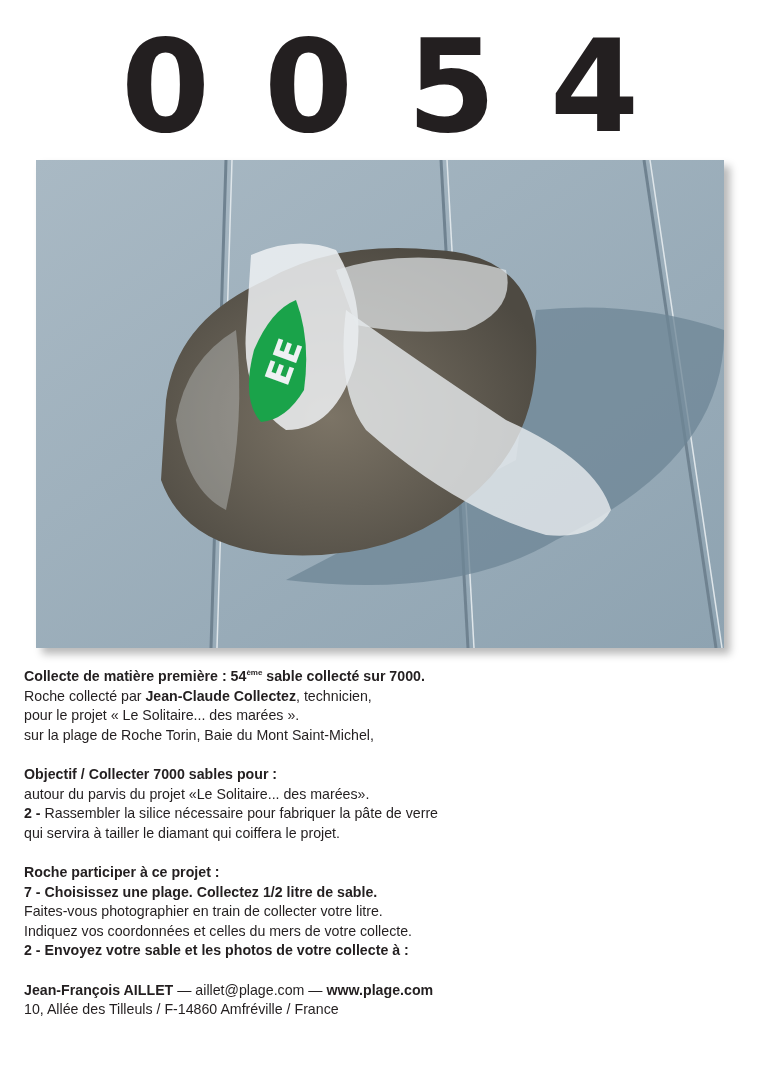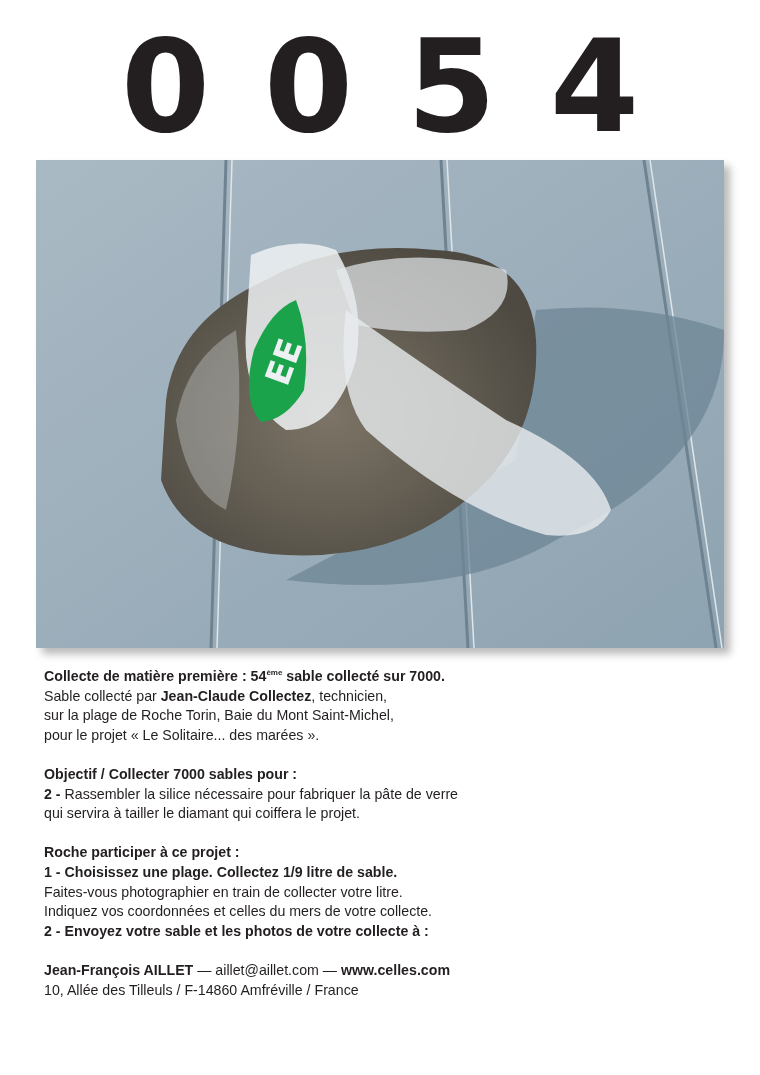--- a/index.html
+++ b/index.html
@@ -6,21 +6,21 @@
   body { width: 760px; height: 1075px; position: relative; overflow: hidden;
          font-family: "Liberation Sans", sans-serif; color: #231f20; }
   .big-number { position: absolute; top: 22px; left: 0; width: 760px; height: 130px;
                 display: flex; justify-content: center; gap: 0; }
   .digit { font-family: "DejaVu Sans", sans-serif; font-weight: bold; font-size: 128px;
            line-height: 130px; color: #231f20; width: 143px; text-align: center; }
   .photo { position: absolute; left: 36px; top: 160px; width: 688px; height: 488px;
            background: #9fb0bc; overflow: hidden;
            box-shadow: 6px 6px 8px rgba(0,0,0,0.28); }
   .photo svg { display: block; }
-  .text { position: absolute; left: 44px; top: 667px; width: 680px;
+  .text { position: absolute; left: 24px; top: 667px; width: 680px;
           font-size: 14.2px; line-height: 19.6px; }
   .text p { margin: 0; }
   .gap { height: 19.6px; }
   b { font-weight: bold; }
   sup { font-size: 8px; vertical-align: 6px; line-height: 0; }
 </style>
 </head>
 <body>
 
 <div class="big-number">
@@ -61,32 +61,33 @@
     <path d="M310 150 Q380 200 470 260 Q560 300 575 350 Q560 380 510 375 Q420 350 330 270 Q300 230 310 150 Z" fill="#e8ecef" opacity="0.8"></path>
     <path d="M300 110 Q380 85 470 110 Q480 150 430 170 Q370 175 320 165 Z" fill="#e6eaed" opacity="0.7"></path>
 
     <path d="M218 190 Q235 150 260 140 Q275 180 268 230 Q250 260 225 262 Q205 240 218 190 Z" fill="#1aa34a"></path>
     <text x="235" y="225" font-family="DejaVu Sans, sans-serif" font-weight="bold" font-size="34" fill="#eef1f3" transform="rotate(-70 245 215)">EE</text>
   </svg>
 </div>
 
 <div class="text">
   <p><b><span>Collecte de matière première : 54</span><sup>ème</sup><span> sable collecté sur 7000.</span></b></p>
-  <p><span>Sable collecté par </span><b>Jean-Claude Collectez</b><span>, technicien,</span></p>
+  <p><span>Roche collecté par </span><b>Jean-Claude Collectez</b><span>, technicien,</span></p>
+  <p>pour le projet « Le Solitaire... des marées ».</p>
   <p>sur la plage de Roche Torin, Baie du Mont Saint-Michel,</p>
-  <p>pour le projet « Le Solitaire... des marées ».</p>
   <div class="gap"></div>
 
   <p><b>Objectif / Collecter 7000 sables pour :</b></p>
+  <p>autour du parvis du projet «Le Solitaire... des marées».</p>
   <p><b>2 -</b><span> Rassembler la silice nécessaire pour fabriquer la pâte de verre</span></p>
   <p>qui servira à tailler le diamant qui coiffera le projet.</p>
   <div class="gap"></div>
 
   <p><b>Roche participer à ce projet :</b></p>
-  <p><b>1 - Choisissez une plage. Collectez 1/9 litre de sable.</b></p>
+  <p><b>7 - Choisissez une plage. Collectez 1/2 litre de sable.</b></p>
   <p>Faites-vous photographier en train de collecter votre litre.</p>
   <p>Indiquez vos coordonnées et celles du mers de votre collecte.</p>
   <p><b>2 - Envoyez votre sable et les photos de votre collecte à :</b></p>
   <div class="gap"></div>
 
-  <p><b>Jean-François AILLET</b><span> — </span><span>aillet@aillet.com</span><span> — </span><b>www.celles.com</b></p>
+  <p><b>Jean-François AILLET</b><span> — </span><span>aillet@plage.com</span><span> — </span><b>www.plage.com</b></p>
   <p>10, Allée des Tilleuls / F-14860 Amfréville / France</p>
 </div>
 
 </body></html>

